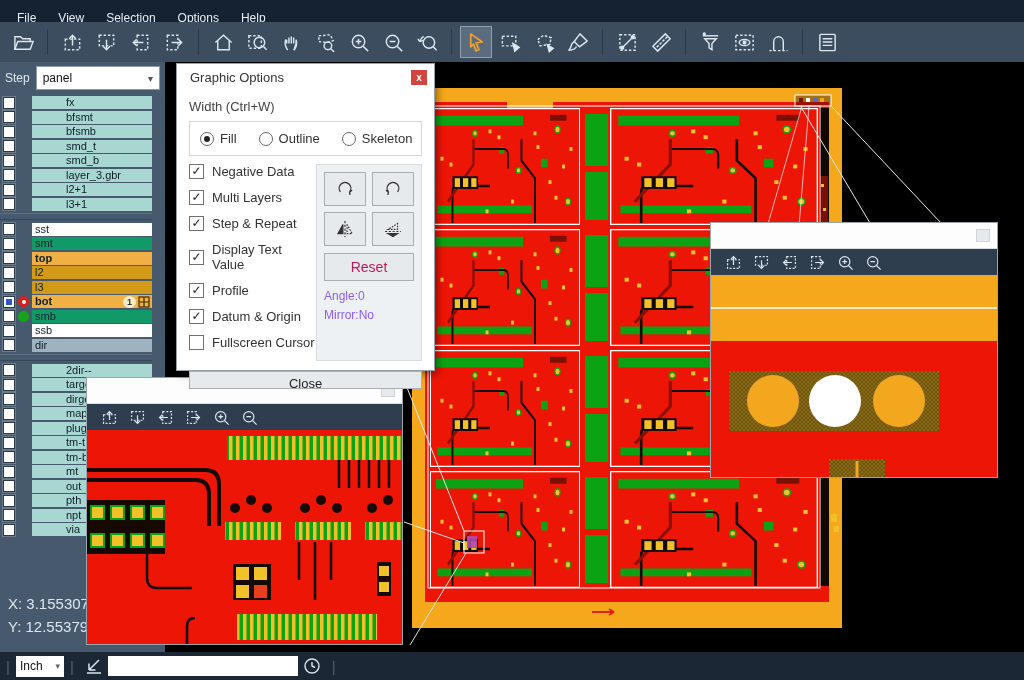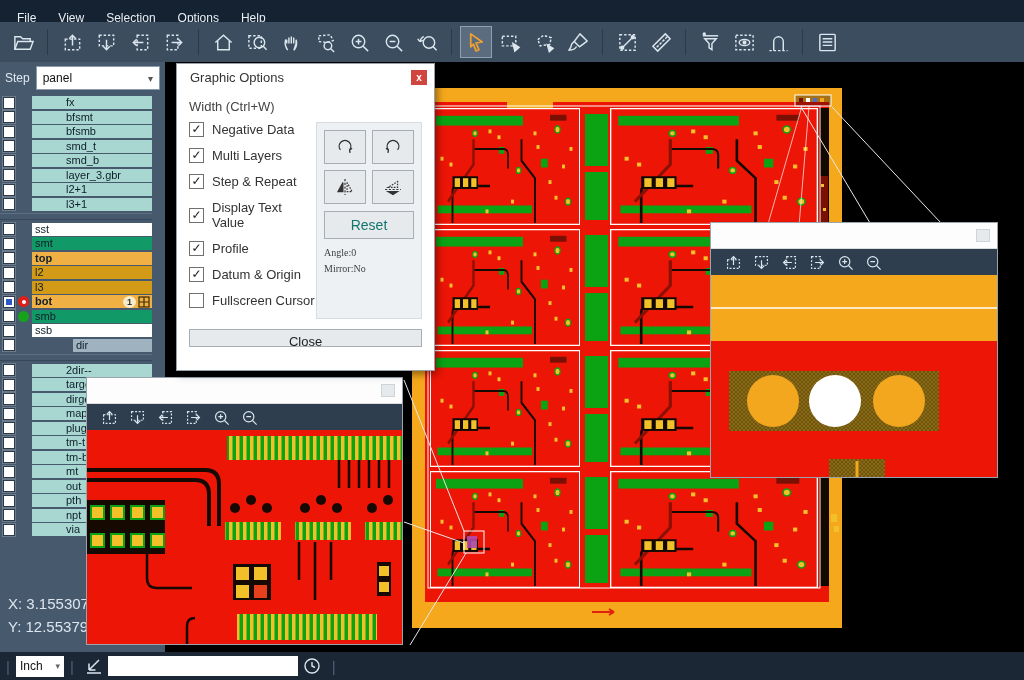--- a/index.html
+++ b/index.html
@@ -38,21 +38,21 @@
   .gap { width:17px; flex:none; display:flex; align-items:center; justify-content:center; }
   .dot { width:11px; height:11px; border-radius:50%; position:relative; }
   .dot.red { background:#e02018; }
   .dot.red::after { content:""; position:absolute; left:3.5px; top:3.5px; width:4px; height:4px;
     border-radius:50%; background:#fff; }
   .dot.green { background:#17a21b; }
   .lname { flex:1; height:13px; font-size:11px; line-height:13px; color:#0d1f29;
     padding-left:3px; display:flex; align-items:center; overflow:hidden; white-space:nowrap; }
   .bg-teal { background:#a8d6d1;padding-left:34px; } .bg-white { background:#ffffff; }
   .bg-green { background:#119a67; } .bg-orange { background:#f0b043;font-weight:bold; }
-  .bg-gold { background:#d39a17; } .bg-gray { background:#9fb2bf;margin-left:41px; }
+  .bg-gold { background:#d39a17; } .bg-gray { background:#9fb2bf; }
   .badge { margin-left:auto; width:13px; height:12px; border-radius:50%; background:#f7ecc9;
     color:#333; font-size:9px; line-height:12px; text-align:center; flex:none; }
   .gridico { width:12px; height:12px; margin:0 2px; flex:none; }
   .group-gap { height:7px; border-top:1px solid #5d6f82; border-bottom:1px solid #36475a; margin:2px 0 3px 0; }
   #coord-block { position:absolute; left:8px; bottom:14px; color:#dde6ee; font-size:15px; line-height:23px; }
 
   
   #canvas { position:absolute; left:165px; top:62px; width:859px; height:590px; background:#000; overflow:hidden; z-index:1; }
   #panel { position:absolute; left:247px; top:26px; width:430px; height:540px; }
   #callouts { position:absolute; left:0; top:0; width:859px; height:590px; pointer-events:none; }
@@ -86,22 +86,22 @@
   #main-row { display:flex; margin-top:8px; }
   #cbx-col { flex:1; }
   .cbx-item { display:flex; align-items:center; margin:0 0 11px 0; }
   .cbx { width:15px; height:15px; border:1px solid #707070; background:#fff; margin-right:8px;
     font-size:12px; line-height:13px; text-align:center; color:#222; flex:none; }
   #right-panel { width:106px; background:#eef1f4; border:1px solid #d9dcdf; padding:7px 7px 8px 7px; }
   #sq-grid { display:grid; grid-template-columns:1fr 1fr; gap:6px; }
   .tool-sq { height:34px; background:#e7eaec; border:1px solid #a8aeb4; display:flex; align-items:center; justify-content:center; }
   .tool-sq svg { width:20px; height:20px; }
   #reset-btn { margin-top:7px; height:28px; background:#e7eaec; border:1px solid #a8aeb4;
-    text-align:center; line-height:26px; font-size:14px; color:#0f766e; }
-  #angle-text, #mirror-text { margin-top:8px; font-size:10px; color:#404040;font-family:Liberation Serif, serif; }
+    text-align:center; line-height:26px; font-size:14px; color:#be185d; }
+  #angle-text, #mirror-text { margin-top:8px; font-size:12px; color:#8b5cf6; }
   #mirror-text { margin-top:5px; }
   #close-btn { margin:10px 12px; height:18px; background:#e7eaec; border:1px solid #a8aeb4;
     text-align:center; line-height:24px; font-size:13px; color:#222; }
 
   
   #bottombar { position:absolute; left:0; top:652px; width:1024px; height:28px; background:#1b2734;
     display:flex; align-items:center; z-index:30; }
   .bb-sep { color:#4d5f74; font-size:15px; margin:0 6px; }
   #unit-select { width:48px; height:21px; background:#fff; display:flex; align-items:center;
     padding:0 4px; font-size:12px; color:#111; }
@@ -845,20 +845,34 @@
     </div>
   </div>
 
   <div id="dialog">
     <div id="dtitlebar">
       <span id="dtitle">Graphic Options</span>
       <div id="dclose">x</div>
     </div>
     <div id="dbody">
       <div id="width-label">Width (Ctrl+W)</div>
+      <div id="radio-group">
+          <label class="radio-item">
+            <span class="radio sel"></span>
+            <span>Fill</span>
+          </label>
+          <label class="radio-item">
+            <span class="radio"></span>
+            <span>Outline</span>
+          </label>
+          <label class="radio-item">
+            <span class="radio"></span>
+            <span>Skeleton</span>
+          </label>
+        </div>
       <div id="main-row">
         <div id="cbx-col">
             <label class="cbx-item">
               <span class="cbx">✓</span>
               <span>Negative Data</span>
             </label>
             <label class="cbx-item">
               <span class="cbx">✓</span>
               <span>Multi Layers</span>
             </label>

